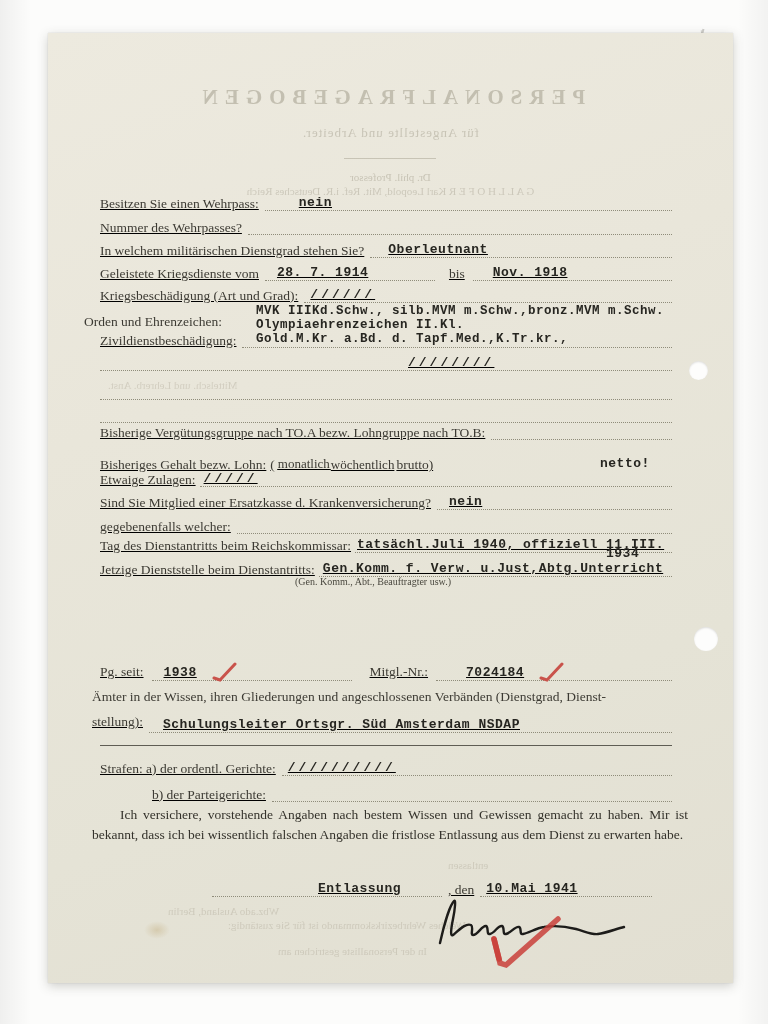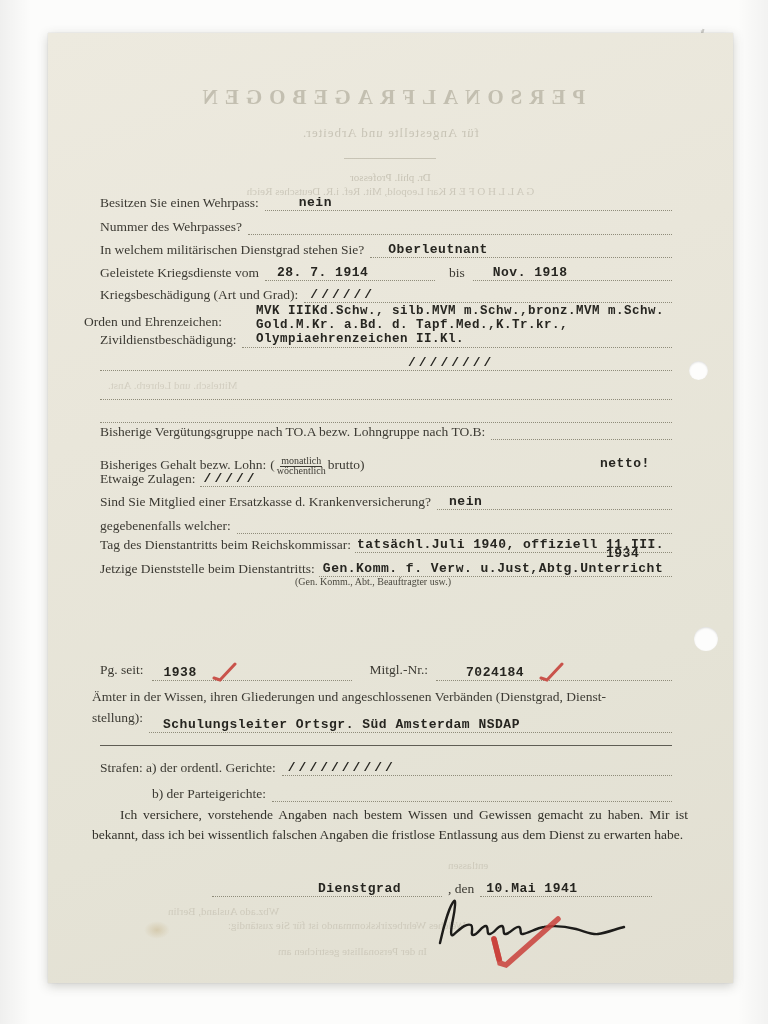--- a/index.html
+++ b/index.html
@@ -28,32 +28,32 @@
   .ghost{position:absolute;transform:scaleX(-1);color:rgba(118,112,92,0.30);
     filter:blur(0.7px);white-space:nowrap;}
   .ghost.title{top:52px;left:0;width:100%;text-align:center;font-size:21px;font-weight:bold;letter-spacing:7px;color:rgba(118,112,92,0.34);}
   .ghost.subtitle{top:92px;left:0;width:100%;text-align:center;font-size:13px;letter-spacing:1px;}
   .ghost-rule{position:absolute;top:125px;left:296px;width:92px;height:1px;background:rgba(118,112,92,0.3);filter:blur(0.5px);}
   .ghost.g-line1{top:138px;left:0;width:100%;text-align:center;font-size:11px;}
   .ghost.g-line2{top:152px;left:0;width:100%;text-align:center;font-size:11px;color:rgba(118,112,92,0.26);}
   .ghost.g-frag{font-size:11px;color:rgba(118,112,92,0.20);}
 
   
-  .row{position:absolute;left:52px;width:572px;display:flex;align-items:flex-start;}
+  .row{position:absolute;left:52px;width:572px;display:flex;align-items:center;text-decoration:underline;}
   .lbl{font-size:13.5px;color:#3c3a33;white-space:nowrap;line-height:15px;}
   .dline{flex:1;border-bottom:1px dotted #8f8c7a;min-height:15px;display:flex;align-items:flex-end;}
   .dfix{border-bottom:1px dotted #8f8c7a;min-height:15px;display:flex;align-items:flex-end;}
   .typed{font-family:"Liberation Mono","DejaVu Sans Mono",monospace;font-size:12.5px;font-weight:700;
     color:#262520;letter-spacing:0.5px;white-space:nowrap;line-height:14px;}
   .typed.big{font-size:13px;}
   .abs{position:absolute;}
   .caption{font-size:10px;color:#4a483f;}
   .sep{position:absolute;left:52px;width:572px;height:0;border-top:1.4px solid rgba(50,48,40,0.75);}
   .para{position:absolute;left:44px;width:596px;font-size:13.5px;line-height:19.5px;color:#34322b;text-align:justify;text-indent:28px;}
-  .frac{display:inline-flex;flex-direction:column;align-items:center;font-size:10px;line-height:8px;color:#3c3a33;vertical-align:middle;margin:0 2px;}
+  .frac{display:inline-flex;flex-direction:row;align-items:center;font-size:13px;line-height:8px;color:#3c3a33;vertical-align:middle;margin:0 2px;}
   .frac .top{border-bottom:0.8px solid #3c3a33;padding:0 1px 1px;}
   .redchk{stroke:#c9534b;stroke-width:3;fill:none;stroke-linecap:round;}
   .redchk-big{stroke:#c9403a;stroke-width:5.5;fill:none;stroke-linecap:round;opacity:0.85;}
   .sig-path{stroke:#1d1c1a;stroke-width:2.4;fill:none;stroke-linecap:round;}
   .chk-inline{margin-left:14px;margin-bottom:-2px;}
 </style>
 </head>
 <body>
 
 <div class="shadow-edge"></div>
@@ -110,22 +110,22 @@
   <div class="row" style="top:254px;">
     <span class="lbl">Kriegsbeschädigung (Art und Grad):</span>
     <span class="dline" style="margin-left:6px;">
       <span class="typed big" style="padding-left:6px;letter-spacing:3px;">//////</span>
     </span>
   </div>
 
   <div class="abs lbl" style="top:281px;left:36px;">Orden und Ehrenzeichen:</div>
   <div class="abs" style="top:271px;left:208px;">
     <div class="typed">MVK IIIKd.Schw., silb.MVM m.Schw.,bronz.MVM m.Schw.</div>
+    <div class="typed">Olympiaehrenzeichen II.Kl.</div>
     <div class="typed">Gold.M.Kr. a.Bd. d. Tapf.Med.,K.Tr.kr.,</div>
-    <div class="typed">Olympiaehrenzeichen II.Kl.</div>
   </div>
 
   <div class="row" style="top:299px;">
     <span class="lbl">Zivildienstbeschädigung:</span>
     <span class="dline" style="margin-left:6px;"></span>
   </div>
 
   <div class="row" style="top:322px;">
     <span class="dline">
       <span class="typed big" style="padding-left:308px;letter-spacing:3px;">////////</span>
@@ -226,21 +226,21 @@
 
   <div class="row" style="top:753px;left:104px;width:520px;">
     <span class="lbl">b) der Parteigerichte:</span>
     <span class="dline" style="margin-left:6px;"></span>
   </div>
 
   <p class="para" style="top:772px;margin:0;">Ich versichere, vorstehende Angaben nach bestem Wissen und Gewissen gemacht zu haben. Mir ist bekannt, dass ich bei wissentlich falschen Angaben die fristlose Entlassung aus dem Dienst zu erwarten habe.</p>
 
   <div class="row" style="top:848px;left:164px;width:440px;">
     <span class="dfix" style="width:230px;">
-      <span class="typed big" style="padding-left:106px;">Dienstgrad</span>
+      <span class="typed big" style="padding-left:106px;">Entlassung</span>
     </span>
     <span class="lbl" style="margin-left:6px;">, den</span>
     <span class="dline" style="margin-left:6px;">
       <span class="typed big" style="padding-left:6px;">10.Mai 1941</span>
     </span>
   </div>
 
   <svg class="abs" style="top:862px;left:378px;" width="210" height="55" viewBox="0 0 210 55">
     <path class="sig-path" d="M14 48 C18 30, 24 10, 28 6 C30 4, 29 14, 27 24 C25 34, 24 42, 27 40 C34 34, 40 28, 45 30 C48 32, 44 40, 47 40 C52 40, 56 30, 60 31 C63 32, 60 40, 64 39 C69 38, 72 30, 76 31 C79 32, 76 40, 80 39 C85 38, 89 31, 93 32 C96 33, 93 40, 97 39 C103 38, 110 33, 118 32 C130 30, 142 32, 150 34 C158 36, 166 40, 172 39 C180 38, 190 34, 198 32"></path>
   </svg>

